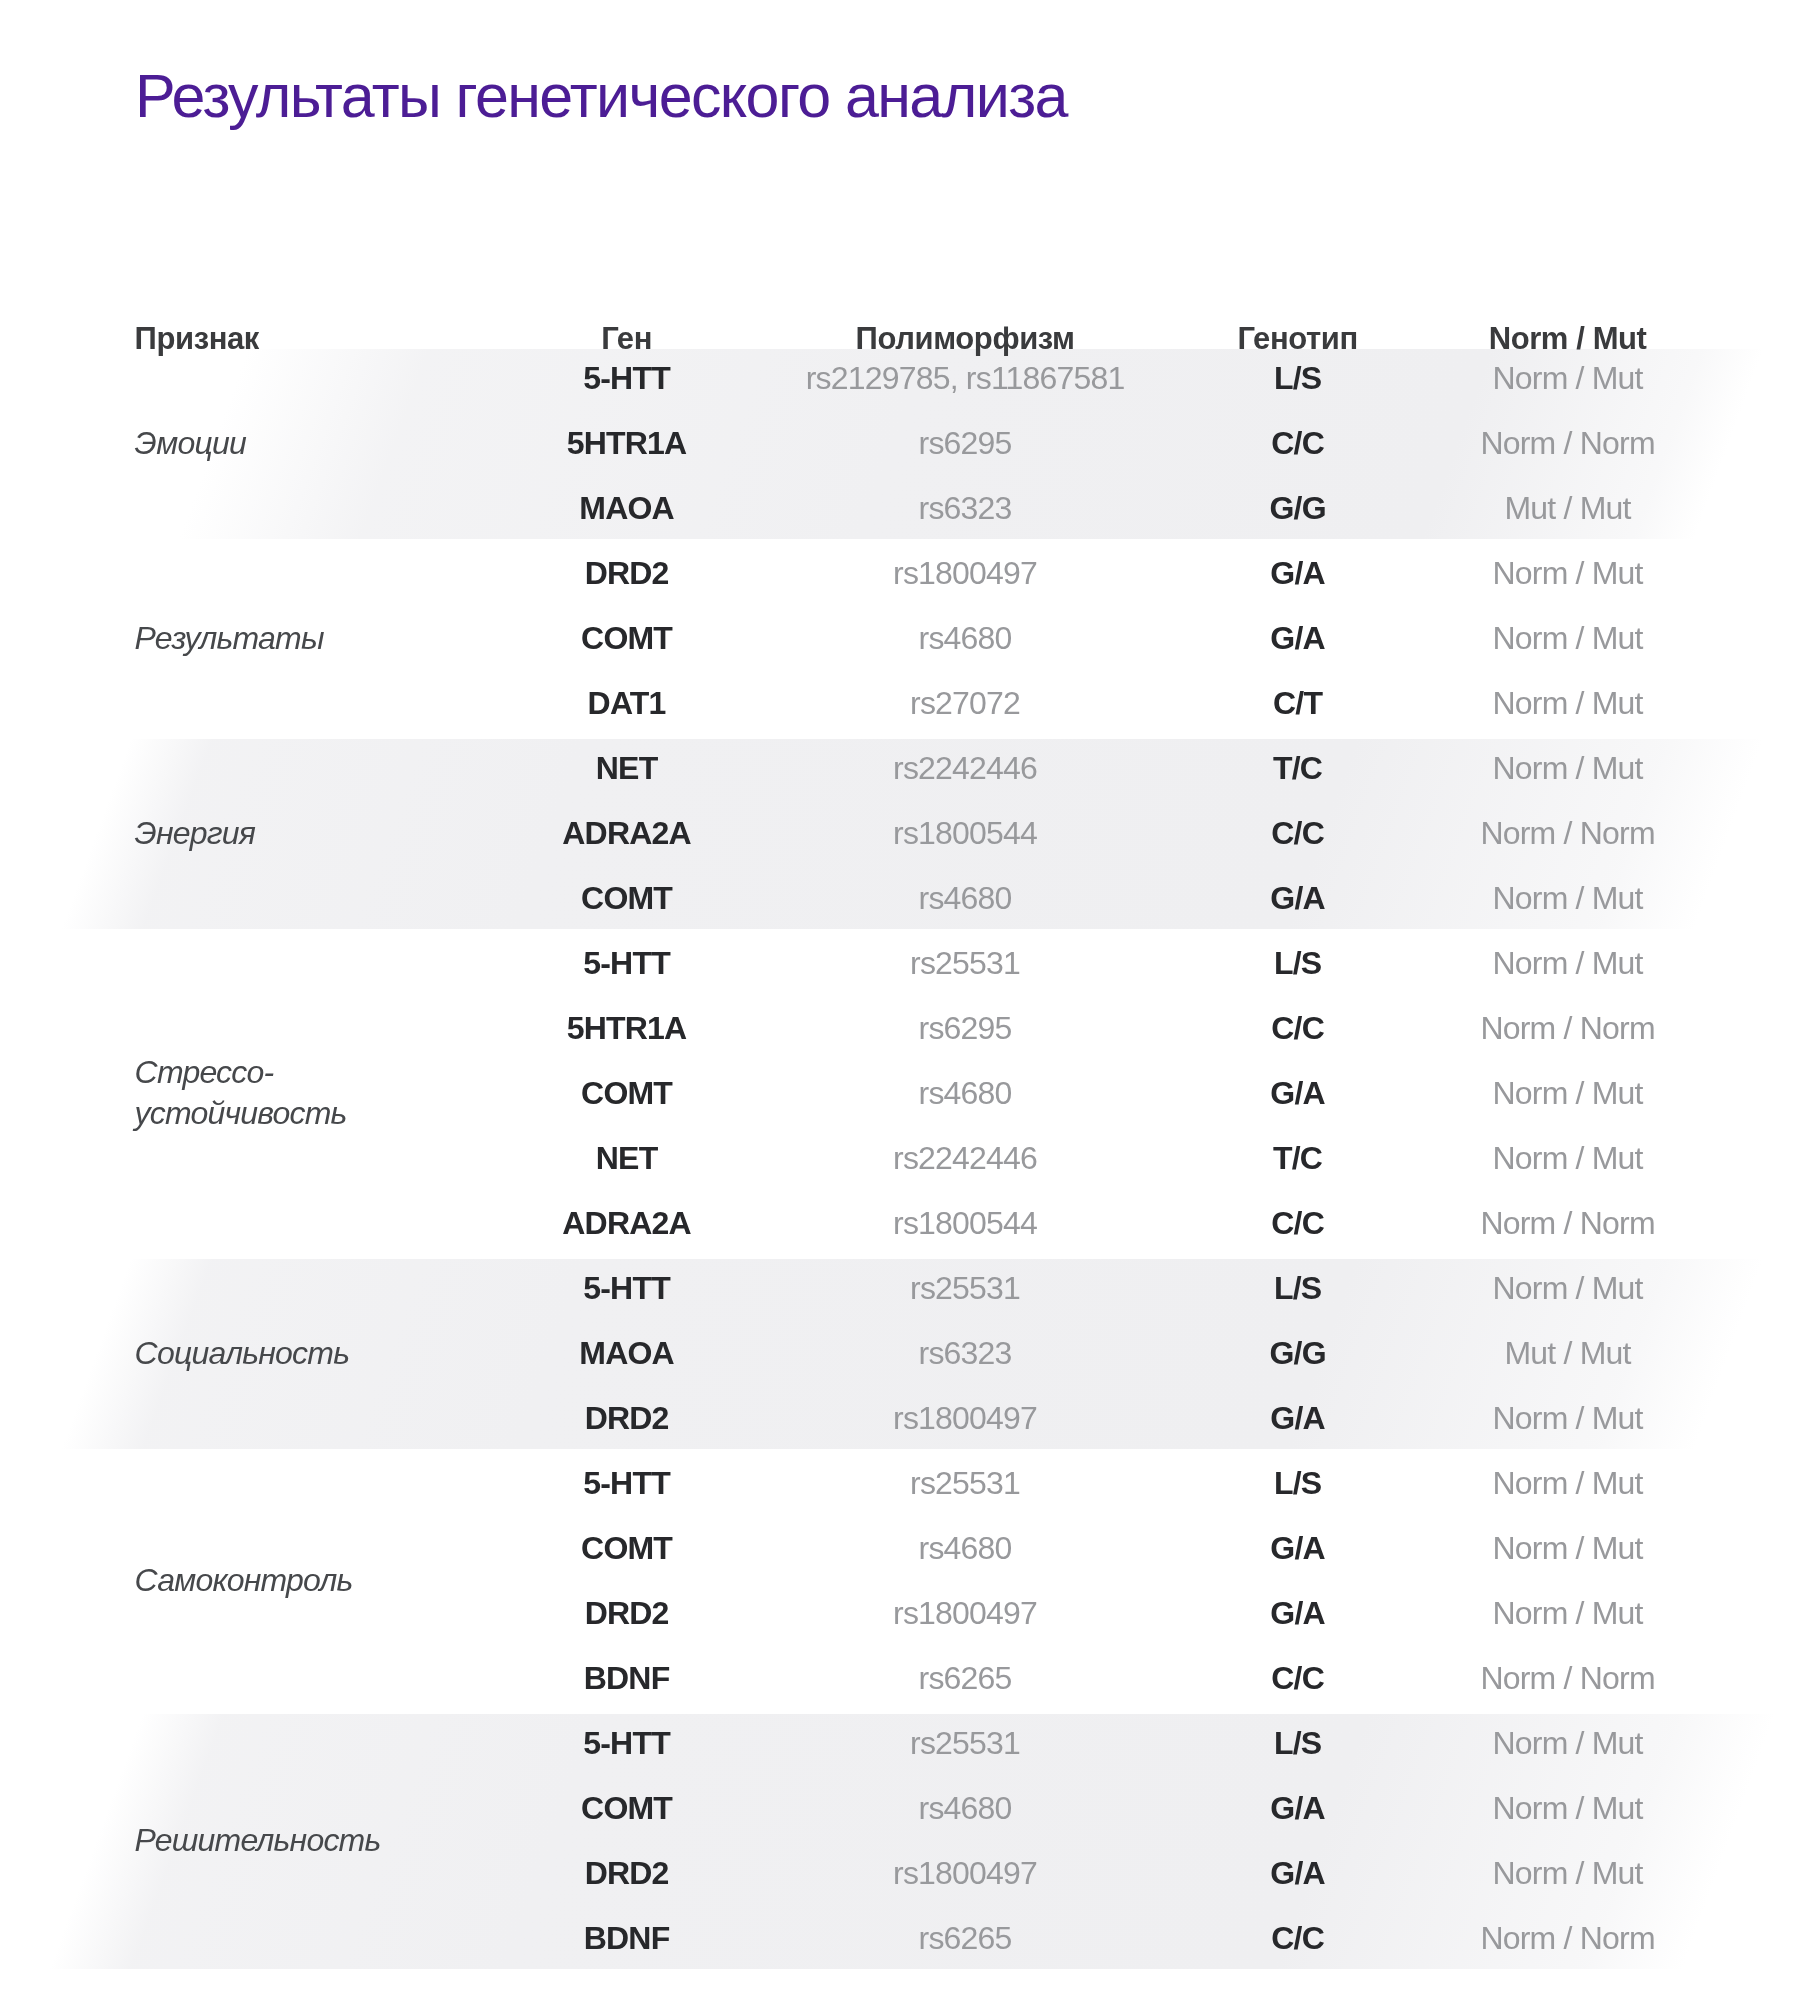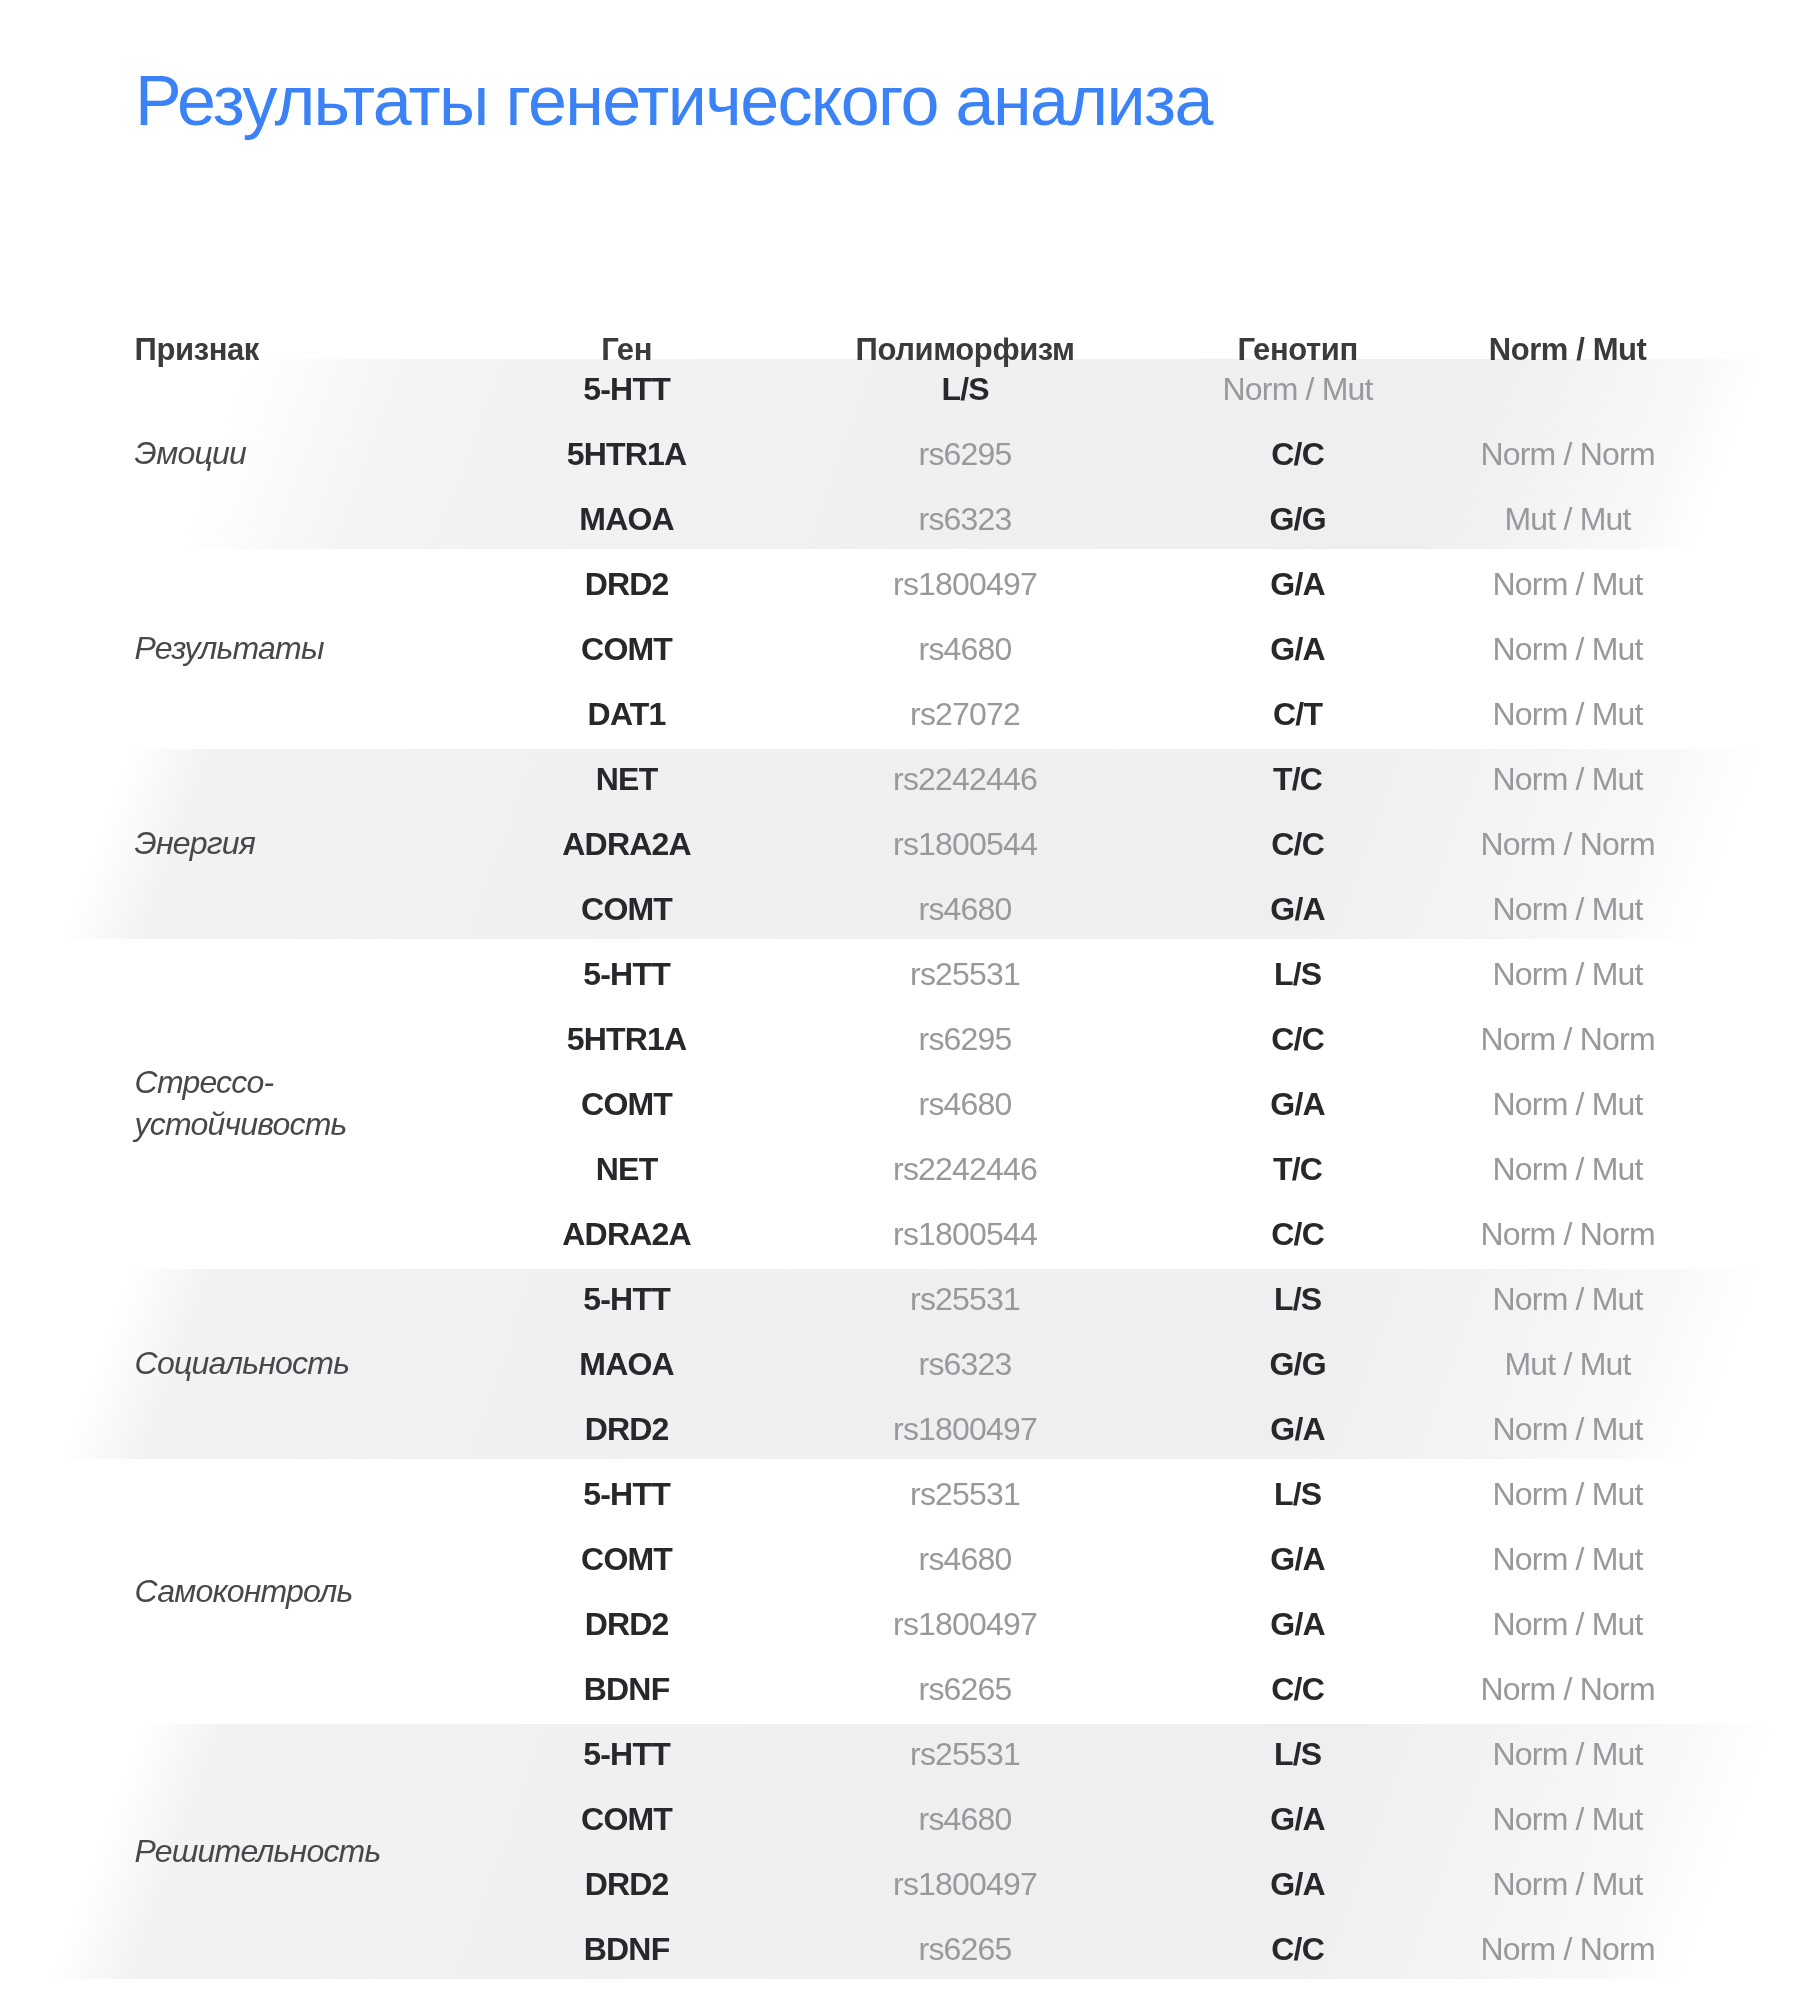--- a/index.html
+++ b/index.html
@@ -6,25 +6,25 @@
   .page{
     position:relative;
     width:1817px;height:2769px;
     background:#ffffff;
     overflow:hidden;
     font-family:"Liberation Sans","DejaVu Sans",sans-serif;
     color:#27282b;
   }
   .title{
     margin:61px 0 15px 135px;
-    font-size:70px;
+    font-size:61px;
     line-height:1.15;
     font-weight:300;
     letter-spacing:-1.6px;
-    color:#3b82f6;
+    color:#4c1d95;
   }
   .table{
     position:relative;
     margin:150px 112px 0 112px;
   }
   .row{
     display:grid;
     grid-template-columns:355px 274px 403px 262px 278px;
     height:65px;
     align-items:center;
@@ -89,20 +89,21 @@
       <div class="cell">Генотип</div>
       <div class="cell">Norm / Mut</div>
     </div>
 
     <section class="group first-band">
       <div class="band"></div>
       <div class="glabel">Эмоции</div>
       <div class="row">
           <div class="cell"></div>
         <div class="cell dark">5-HTT</div>
+        <div class="cell muted">rs2129785, rs11867581</div>
         <div class="cell dark">L/S</div>
         <div class="cell muted">Norm / Mut</div>
         </div>
       <div class="row">
           <div class="cell"></div>
         <div class="cell dark">5HTR1A</div>
         <div class="cell muted">rs6295</div>
         <div class="cell dark">C/C</div>
         <div class="cell muted">Norm / Norm</div>
         </div>

